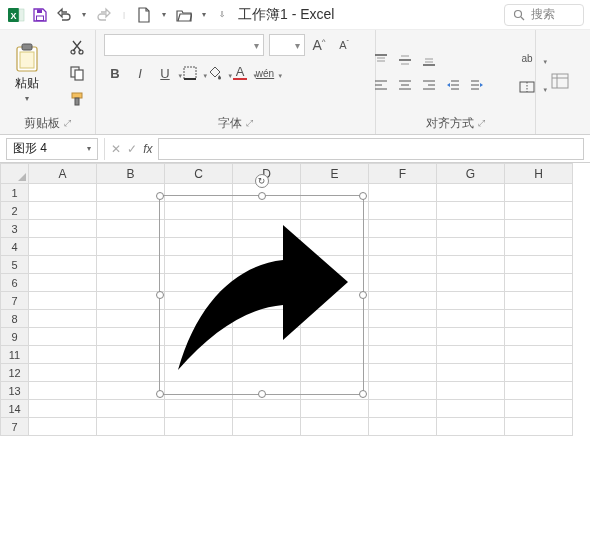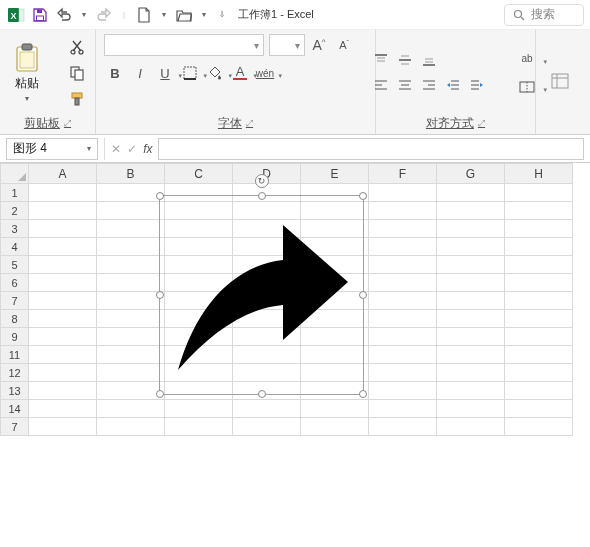--- a/index.html
+++ b/index.html
@@ -3,32 +3,32 @@
 <meta charset="utf-8">
 <style>
   * { box-sizing: border-box; }
   html, body { margin:0; padding:0; font-family:"Microsoft YaHei","Segoe UI",sans-serif; font-size:12px; color:#222; background:#fff; }
   .app { width:590px; height:547px; position:relative; overflow:hidden; background:#fff;}
   
   .titlebar { height:30px; background:#fff; display:flex; align-items:center; padding:0 6px; border-bottom:1px solid #eee;}
   .qat { display:flex; align-items:center; gap:4px; }
   .qat .ic, .qat .chev { width:20px; height:20px; display:flex; align-items:center; justify-content:center; border-radius:3px; }
   .qat .chev { width:12px; font-size:8px; color:#666; }
-  .title { margin-left:8px; font-size:11px; color:#333; }
+  .title { margin-left:8px; font-size:14px; color:#333; }
   .searchbox { margin-left:auto; display:flex; align-items:center; gap:6px; color:#888; border:1px solid #ddd; border-radius:4px; padding:2px 8px; height:22px; width:80px;}
   
   .menutabs { height:30px; display:flex; align-items:flex-end; gap:4px; padding:0 10px; border-bottom:1px solid #d0d0d0;}
   .mtab { padding:6px 8px 5px 8px; font-size:13px; color:#444; cursor:pointer; }
   .mtab.active { border-bottom:2px solid #185abd; color:#000; margin-bottom:-1px;}
   .mtab.contextual { color:#3cb371; }
   
   .ribbon { height:105px; background:#f5f5f5; border-bottom:1px solid #d0d0d0; display:flex; }
   .group { border-right:1px solid #ddd; padding:4px 8px 0 8px; display:flex; flex-direction:column; align-items:center; }
   .group .body { flex:1; display:flex; align-items:center; gap:19px; }
-  .group .glabel { font-size:12px; color:#555; padding:4px 0 2px 0; display:flex; align-items:center; gap:4px; justify-content:center; width:100%;text-decoration:underline; }
+  .group .glabel { font-size:12px; color:#555; padding:4px 0 2px 0; display:flex; align-items:center; gap:4px; justify-content:center; width:100%; }
   .group .glabel .arrow { font-size:9px; color:#888; }
   .bigbtn { width:40px; display:flex; flex-direction:column; align-items:center; font-size:12px; gap:2px; }
   .smalls { display:flex; flex-direction:column; gap:4px; }
   .smalls .s { width:22px; height:22px; display:flex; align-items:center; justify-content:center; }
   .fontbox { width:160px; height:22px; background:#fff; border:1px solid #ccc; display:flex; align-items:center; padding:0 4px; justify-content:flex-end; color:#888; font-size:10px;}
   .sizebox { width:36px; height:22px; background:#fff; border:1px solid #ccc; margin-left:2px; display:flex; align-items:center; justify-content:flex-end; padding:0 4px; color:#888; font-size:10px;}
   .row { display:flex; align-items:center; gap:3px; }
   .ibtn { width:22px; height:22px; display:flex; align-items:center; justify-content:center; color:#555; font-size:13px; position:relative;}
   .ibtn .dd { position:absolute; right:-6px; top:10px; font-size:7px; color:#777; }
   .under-red { border-bottom:2px solid #d13438; width:14px; display:inline-block; text-align:center; line-height:12px;}

